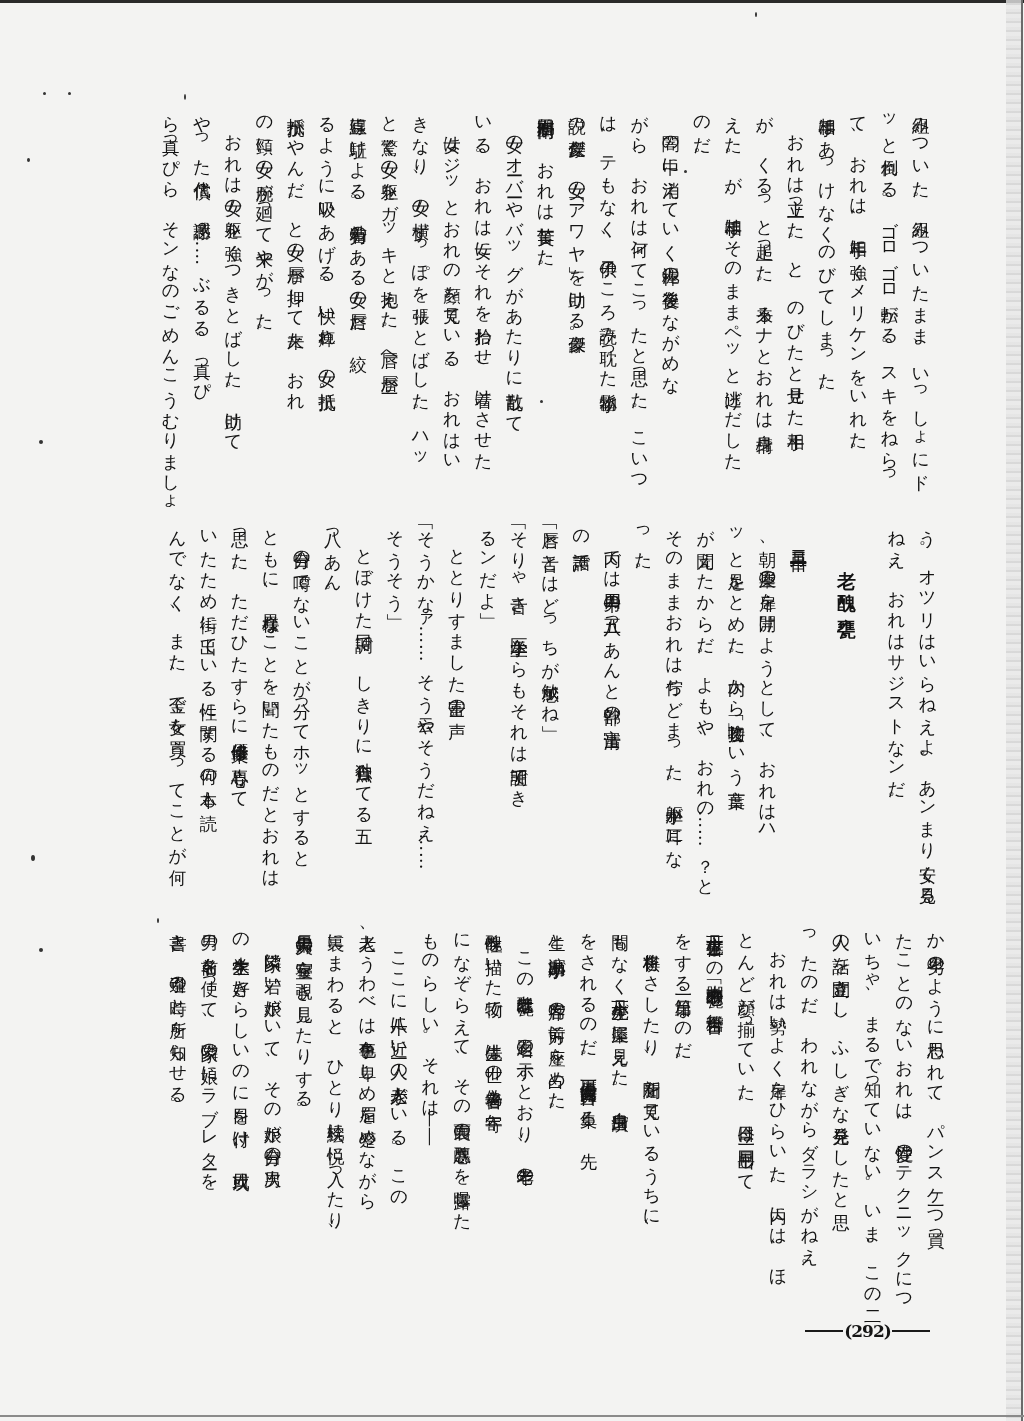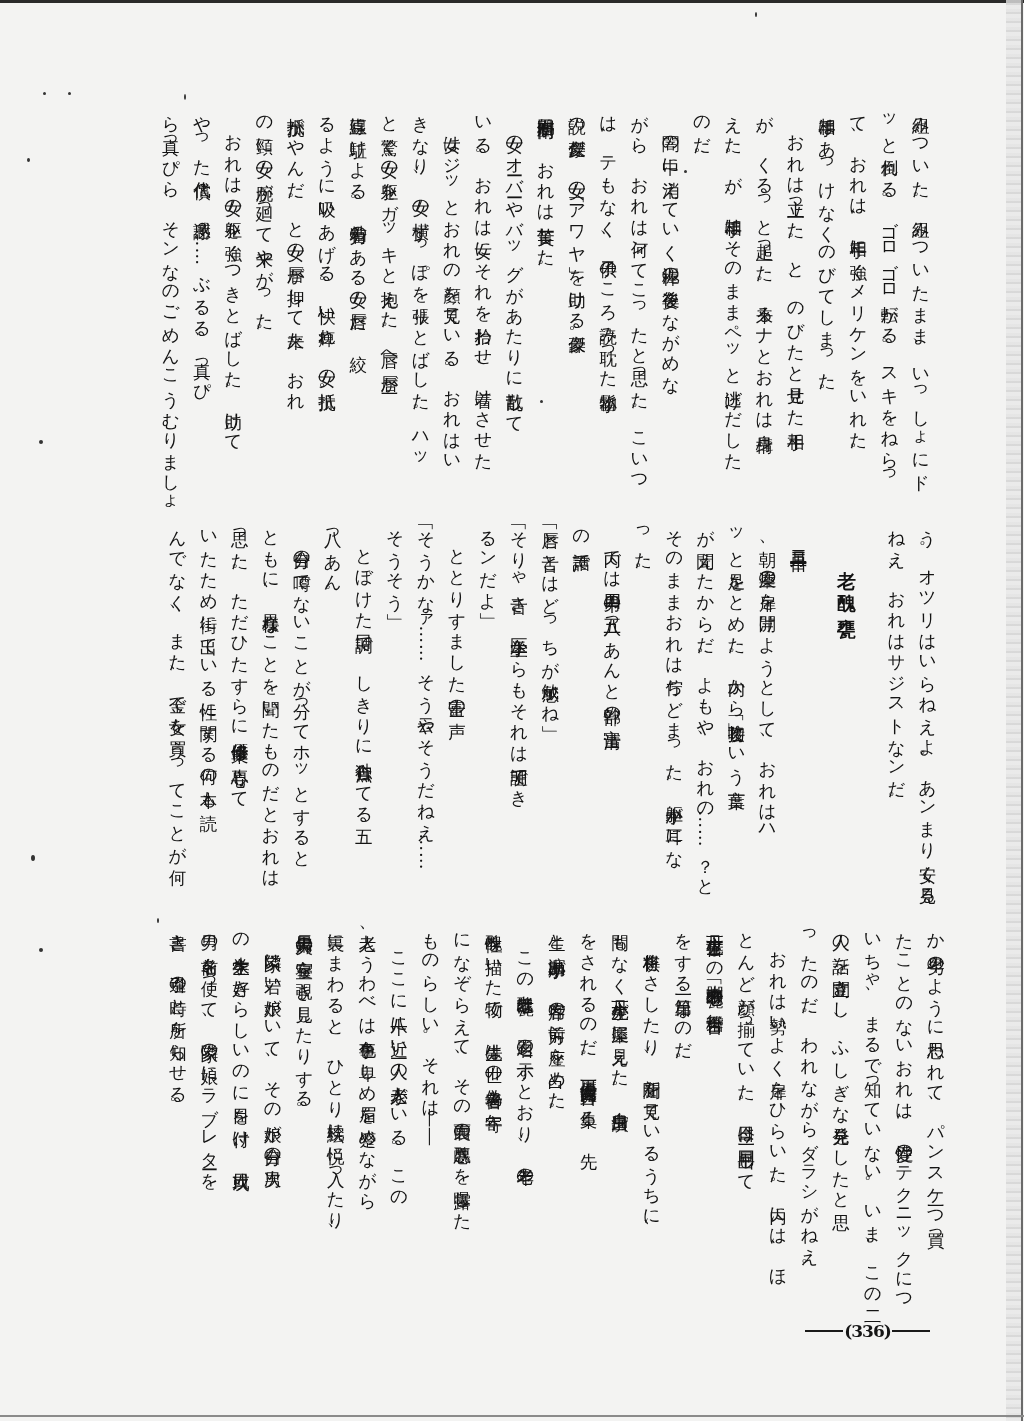--- a/index.html
+++ b/index.html
@@ -143,15 +143,15 @@
   <div class="col">裏にまわると、ひとり枕絵に悦に入ったり、</div>
   <div class="col">長男夫婦の寝室を覗き見したりする。</div>
   <div class="col">　隣家に若い娘がいて、その娘が自分の次男</div>
   <div class="col">の大学生を好きらしいのに目を付け、或日次</div>
   <div class="col">男の名前を使って、隣家の娘にラブレターを</div>
   <div class="col">書き、逢引の時と所を知らせる。</div>
 </div>
 
 <div class="page-number">
   <span class="rule"></span>
-  <span class="num">(336)</span>
+  <span class="num">(292)</span>
   <span class="rule"></span>
 </div>
 
 </body></html>

